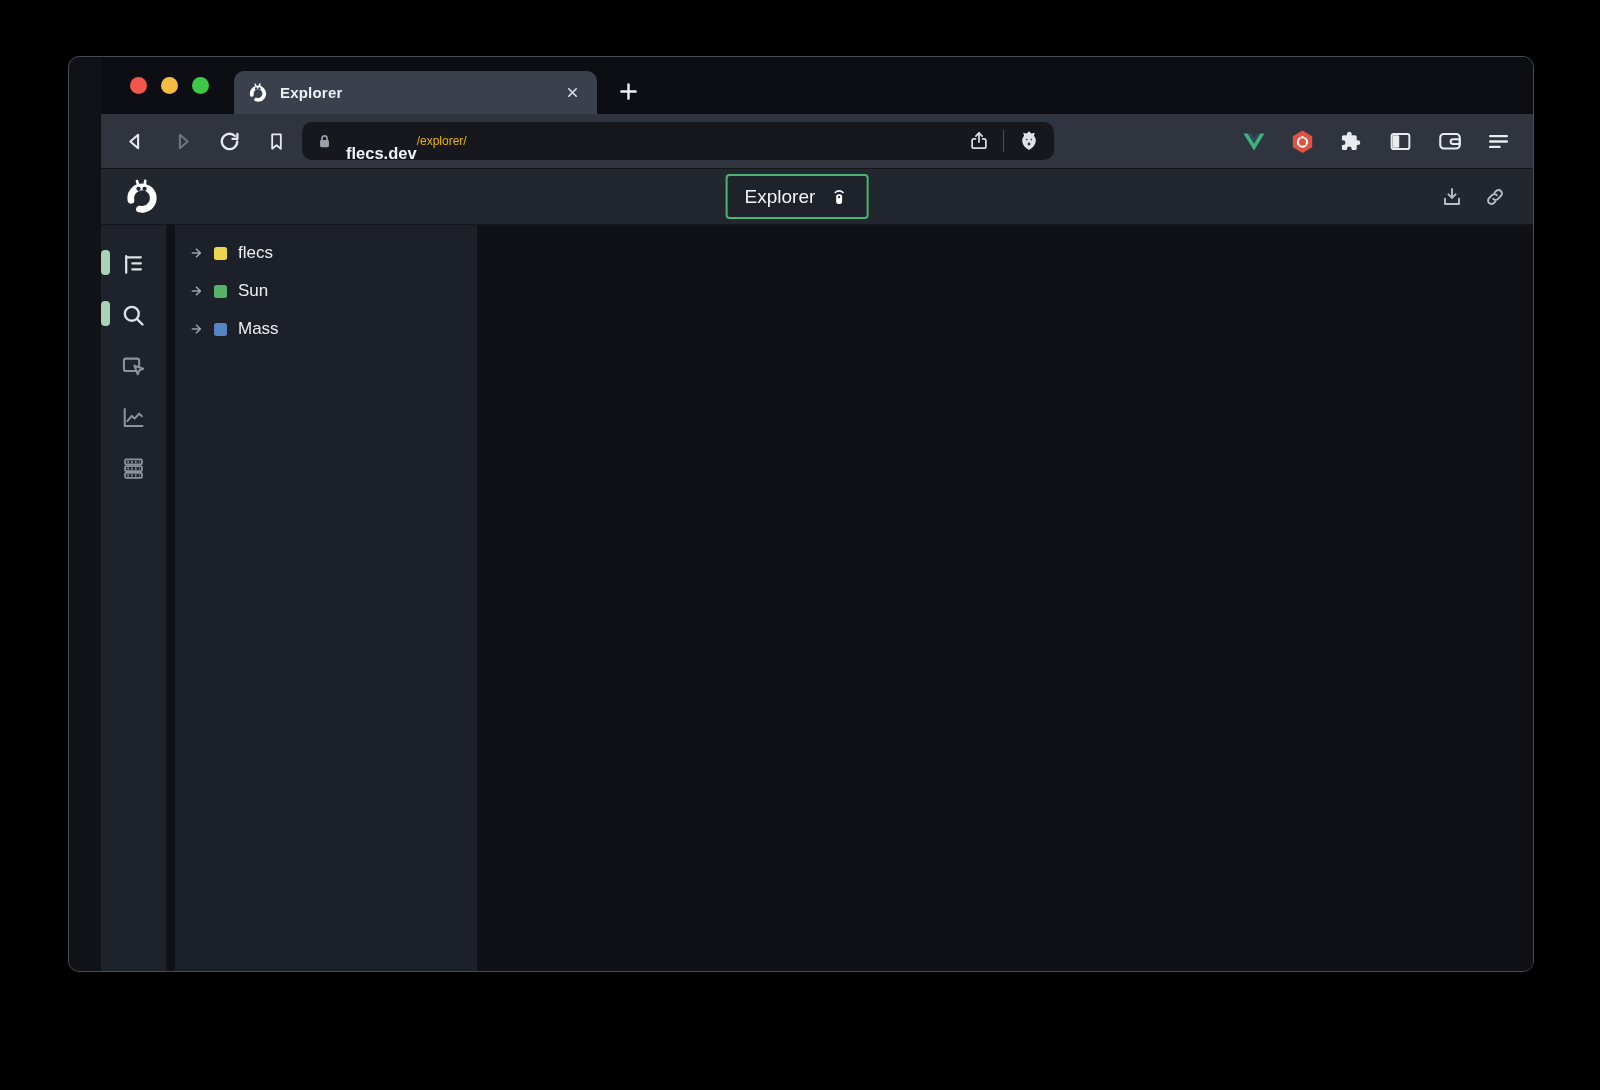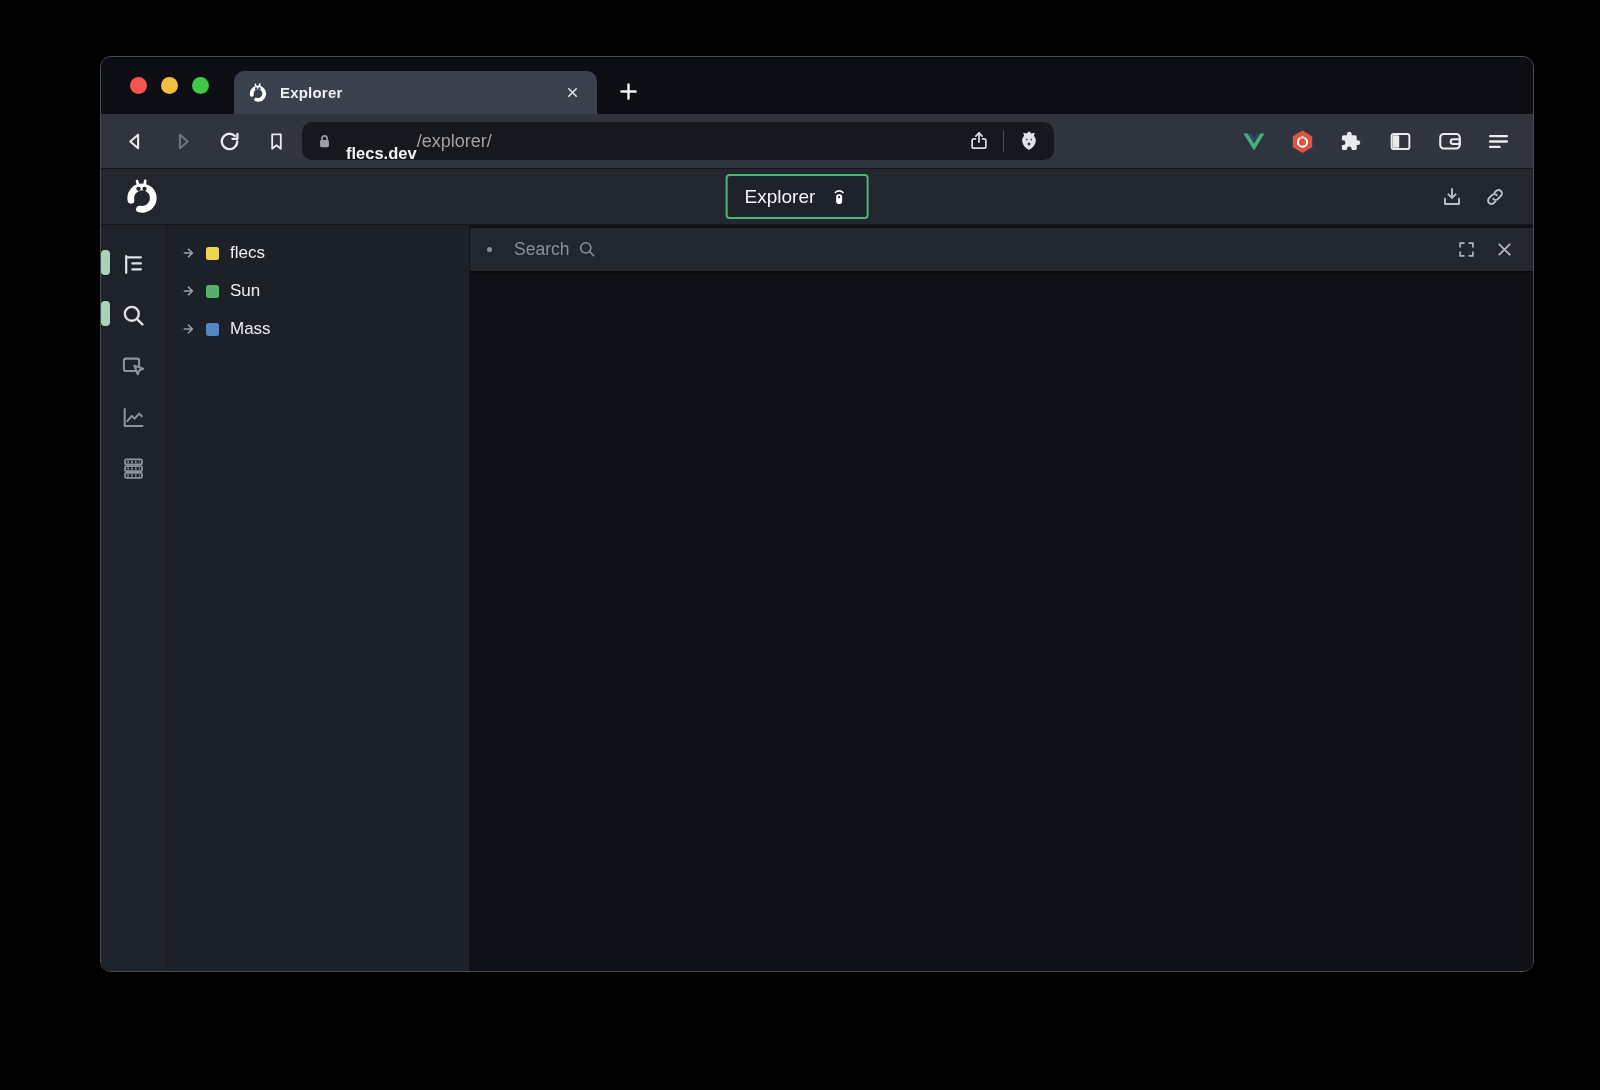--- a/index.html
+++ b/index.html
@@ -1,57 +1,57 @@
 <!DOCTYPE html>
 <html><head>
 <meta charset="utf-8">
 <style>
   html,body{margin:0;padding:0;background:#000;width:1600px;height:1090px;overflow:hidden;
     font-family:"Liberation Sans",sans-serif;-webkit-font-smoothing:antialiased;}
   .stage{position:relative;width:1600px;height:1090px;background:#000;}
-  .window{position:absolute;left:100px;top:56px;width:1432px;height:914px;background:#101217;
-    border-radius:11px;overflow:hidden;border:1px solid #474b53;box-shadow:0 30px 70px rgba(0,0,0,.75);}
+  .window{position:absolute;left:68px;top:56px;width:1432px;height:914px;background:#101217;
+    border-radius:11px;overflow:hidden;border:1px solid #474b53;box-shadow:0 30px 70px rgba(0,0,0,.75);padding-left:32px;}
 
   
   .tabbar{position:relative;height:57px;background:#0c0e13;display:flex;align-items:flex-end;}
   .traffic{position:absolute;left:0;top:0;height:57px;display:flex;align-items:center;padding-left:29px;gap:14px;}
   .light{width:17px;height:17px;border-radius:50%;}
   .tab{margin-left:133px;width:363px;height:43px;background:#3a404c;border-radius:10px 10px 0 0;
     display:flex;align-items:center;padding:0 14px;box-sizing:border-box;}
   .tab .title{margin-left:12px;font-size:15px;font-weight:700;color:#eef0f3;letter-spacing:.2px;}
   .tab .tclose{margin-left:auto;display:flex;align-items:center;justify-content:center;width:22px;height:22px;border-radius:4px;}
   .newtab{margin-left:18px;margin-bottom:10px;width:26px;height:26px;display:flex;align-items:center;justify-content:center;}
 
   
   .toolbar{height:54px;background:#2f343e;display:flex;align-items:center;padding:0 16px;border-bottom:1px solid #14161b;}
   .navbtn{width:36px;height:36px;display:flex;align-items:center;justify-content:center;border-radius:8px;}
   .navbtn + .navbtn{margin-left:11px;}
   .bkm{margin-left:92px;}
   .urlbar{margin-left:8px;width:752px;height:38px;background:#16181e;border-radius:10px;
     display:flex;align-items:center;padding:0 13px;box-sizing:border-box;}
   .urlbar .domain{margin-left:12px;font-size:16.5px;font-weight:700;color:#f1f3f6;margin-top:24px;}
-  .urlbar .path{font-size:18px;color:#a3a3a3;}
+  .urlbar .path{font-size:12px;color:#eab308;}
   .urlbar .sp{flex:1;}
   .vdiv{width:1px;height:22px;background:#4a4f59;margin:0 13px;}
   .extrow{margin-left:auto;display:flex;align-items:center;gap:22px;margin-right:5px;}
   .extbtn{width:27px;height:27px;display:flex;align-items:center;justify-content:center;}
 
   
   .pageheader{position:relative;height:56px;background:#22262f;display:flex;align-items:center;
     padding:0 16px;border-bottom:1px solid #14161b;box-sizing:border-box;}
   .phlogo{margin-left:6px;width:38px;height:38px;display:flex;align-items:center;justify-content:center;}
   .titlebox{position:absolute;left:48.6%;transform:translateX(-50%);top:5px;height:45px;
     border:2px solid #4db474;border-radius:4px;display:flex;align-items:center;gap:13px;
     padding:0 17px;box-sizing:border-box;background:#1e222b;}
   .titlebox .ttl{font-size:19px;color:#f3f4f6;}
   .phicons{margin-left:auto;display:flex;align-items:center;gap:15px;margin-right:8px;color:#b9bec7;}
   .phbtn{width:28px;height:28px;display:flex;align-items:center;justify-content:center;}
 
   
-  .content{position:relative;display:flex;height:747px;background:#0f1116;}
+  .content{position:relative;display:flex;height:747px;background:#0f1116;gap:8px;}
   .pill{position:absolute;left:0;width:9px;height:25px;border-radius:4px;z-index:5;}
   .pill.p1{top:25px;} .pill.p2{top:76px;}
   .sidebar{width:66px;background:#1e222a;border-right:1px solid #161a20;display:flex;flex-direction:column;
     align-items:center;padding-top:21px;gap:15px;box-sizing:border-box;}
   .sbtn{width:36px;height:36px;display:flex;align-items:center;justify-content:center;border-radius:6px;}
   .sbtn.active{color:#dde1e8;} .sbtn.idle{color:#8d939d;}
 
   .treepanel{width:303px;background:#1c2028;border-right:1px solid #101217;padding-top:9px;box-sizing:border-box;}
   .trow{height:38px;display:flex;align-items:center;padding-left:15px;}
   .trow .arr{display:flex;align-items:center;}
@@ -300,39 +300,18 @@
             <svg width="14" height="14" viewBox="0 0 13 13" fill="none" stroke="#9aa1ac" stroke-width="1.5" stroke-linecap="round" stroke-linejoin="round">
               <path d="M2.2 6.5 H9 M6 3 L9.7 6.5 L6 10"></path>
             </svg>
           </span>
           <span class="sq" style="background: rgb(85, 133, 196);"></span>
           <span class="lbl">Mass</span>
         </div>
       </div>
 
       <div class="main">
-        <div class="searchbar">
-          <span class="dot"></span>
-          <span class="slbl">Search</span>
-          <span class="mag">
-            <svg width="19" height="19" viewBox="0 0 20 20" fill="none" stroke="currentColor" stroke-width="1.6" stroke-linecap="round">
-              <circle cx="8.2" cy="8.2" r="5.4"></circle>
-              <path d="M12.4 12.4 L16.6 16.6"></path>
-            </svg>
-          </span>
-          <span class="sp"></span>
-          <span class="sbicon">
-            <svg width="21" height="21" viewBox="0 0 24 24" fill="none" stroke="currentColor" stroke-width="1.9" stroke-linecap="round">
-              <path d="M9 4.7 H4.7 V9 M15 4.7 H19.3 V9 M19.3 15 V19.3 H15 M9 19.3 H4.7 V15"></path>
-            </svg>
-          </span>
-          <span class="sbicon">
-            <svg width="19" height="19" viewBox="0 0 20 20" stroke="currentColor" stroke-width="1.9" stroke-linecap="round">
-              <path d="M4.5 4.5 L15.5 15.5 M15.5 4.5 L4.5 15.5"></path>
-            </svg>
-          </span>
-        </div>
         <div class="querybody"></div>
       </div>
     </div>
 
   </div>
 </div>
 
 </body></html>

